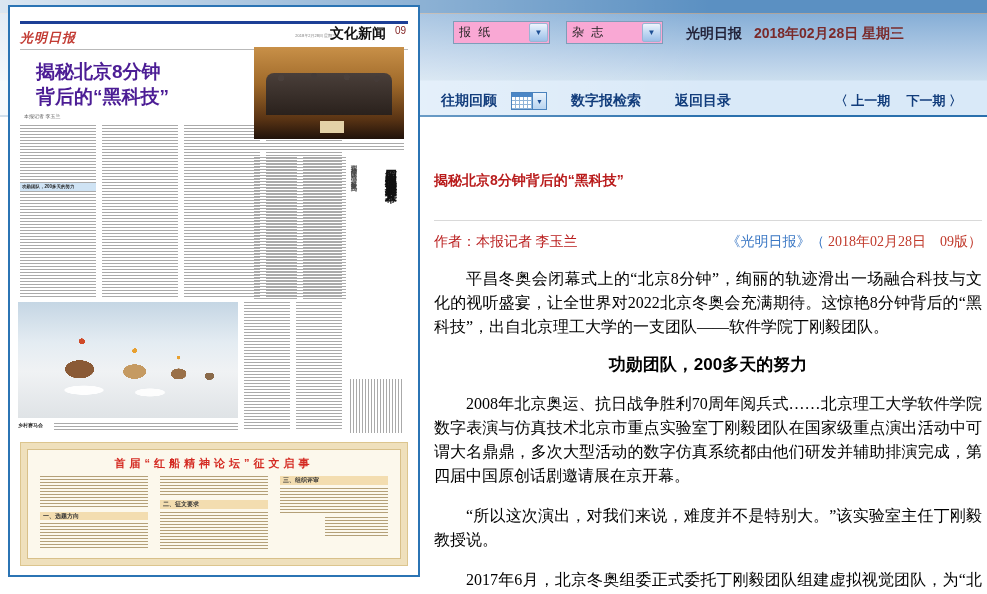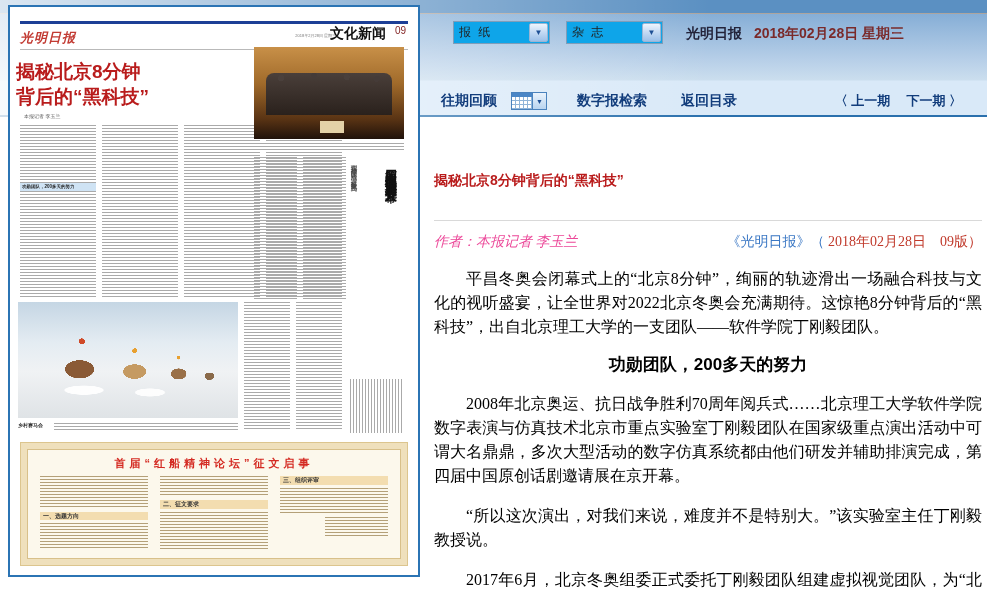--- a/index.html
+++ b/index.html
@@ -14,21 +14,21 @@
     background:
       linear-gradient(to right, rgba(255,255,255,.78), rgba(255,255,255,.35) 38%, rgba(255,255,255,0) 72%),
       linear-gradient(to bottom, rgba(224,170,120,0) 13px, rgba(224,170,120,.55) 13px, rgba(224,170,120,.55) 14px, rgba(224,170,120,0) 14px),
       linear-gradient(to bottom,
         #5b90c2 0, #5b90c2 13px,
         #86aed6 14px, #b7cfe8 60px, #cbdeee 80px,
         #d9e9f8 81px, #d9e9f8 115px,
         #2a70ad 115px, #2a70ad 117px);
   }
   .xp-select{
-    position:absolute;top:21px;width:95px;height:21px;background:#0ea5e9;
+    position:absolute;top:21px;width:95px;height:21px;background:#f9a8d4;
     border:1px solid #7f9db9;display:flex;align-items:center;cursor:default;
   }
   .xp-select-label{flex:1;font-size:12px;color:#222;padding-left:5px;letter-spacing:2px;}
   .xp-select-arrow{
     width:17px;height:17px;margin:1px;display:flex;align-items:center;justify-content:center;
     background:linear-gradient(#eef5fd,#c2d9f3 50%,#9cc0e8);
     border:1px solid #9ab5d4;border-radius:2px;font-size:8px;color:#1d4f94;
   }
   .issue-label{position:absolute;left:686px;top:25px;font-size:14px;font-weight:bold;}
   .issue-label .mast{color:#23233a;}
@@ -44,35 +44,35 @@
     background-image:
       linear-gradient(#4a86c6 0 4px, rgba(0,0,0,0) 4px),
       repeating-linear-gradient(to right, rgba(0,0,0,0) 0 3px, #8fb4d8 3px 4px),
       repeating-linear-gradient(to bottom, rgba(0,0,0,0) 4px 7px, #8fb4d8 7px 8px);
   }
   .cal-arrow{
     width:13px;height:16px;border:1px solid #4a82bd;border-left:none;
     background:linear-gradient(#eaf3fc,#b8d4f0);
     display:flex;align-items:center;justify-content:center;font-size:7px;color:#1d4f94;
   }
-  .tsp1{margin-left:30px;} .tsp2{margin-left:34px;}
+  .tsp1{margin-left:24px;} .tsp2{margin-left:34px;}
   .tspacer{flex:1;}
   .tnav{font-size:13px;}
   .tnav + .tnav{margin-left:16px;}
 
   
   .article{position:absolute;left:434px;top:128px;width:548px;color:#000;
            font-family:"Liberation Serif", serif;}
   .article h1{
     font-family:"Liberation Sans", sans-serif;
     font-size:14px;font-weight:bold;text-align:left;margin:44px 0 0;color:#b91c1c;
   }
   .a-hr{border:none;border-top:1px solid #d9d9d9;margin:30px 0 0;}
   .byrow{margin-top:12px;display:flex;justify-content:space-between;font-size:14px;}
-  .by-left{color:#ec4899;font-style:italic;}
+  .by-left{color:#b91c1c;}
   .by-src{color:#3a77c4;}
   .by-issue{color:#c0392b;margin-top:27px;}
   .article p{
     font-size:16px;line-height:24px;text-indent:2em;text-align:justify;margin:16px 0 0;
   }
   .article h2{
     font-family:"Liberation Sans", sans-serif;
     font-size:17px;font-weight:bold;text-align:center;margin:14px 0 0;color:#000;
   }
 
@@ -83,21 +83,21 @@
   }
   .paper{position:absolute;left:6px;top:6px;right:6px;bottom:6px;overflow:hidden;}
   .paper *{position:absolute;}
   .np-rule{left:4px;top:8px;width:388px;height:3px;background:#1d3f96;}
   .np-mast{left:4px;top:16px;font-size:13px;font-weight:bold;font-style:italic;color:#c23b33;
            font-family:"Liberation Serif", serif;letter-spacing:1px;}
   .np-meta{right:76px;top:20px;font-size:4px;color:#777;white-space:nowrap;}
   .np-section{right:26px;top:12px;font-size:14px;font-weight:bold;color:#111;}
   .np-pageno{right:6px;top:12px;font-size:10px;color:#7f1d1d;}
   .np-hline{left:4px;top:36px;width:388px;height:1px;background:#b9b9b9;}
-  .np-head{left:0;top:46px;width:220px;font-size:19px;line-height:25px;font-weight:bold;color:#b91c1c;
+  .np-head{left:20px;top:46px;width:220px;font-size:19px;line-height:25px;font-weight:bold;color:#4c1d95;
            font-family:"Liberation Sans", sans-serif;}
   .np-byline{left:8px;top:100px;font-size:5px;color:#555;}
   .np-cols{left:4px;top:112px;width:322px;height:174px;display:flex;gap:6px;}
   .np-cols > div{flex:1;position:relative;}
   .ft{background-image:repeating-linear-gradient(#aaaaaa 0 1px, rgba(0,0,0,0) 1px 3px);}
   .ftv{background-image:repeating-linear-gradient(90deg,#aaaaaa 0 1px, rgba(0,0,0,0) 1px 3px);}
   .np-colsub{left:0;top:58px;right:0;height:8px;background:#cfe3f4;font-size:4.5px;
              line-height:8px;font-weight:bold;color:#222;padding-left:2px;white-space:nowrap;overflow:hidden;}
   .np-photo1{left:238px;top:34px;width:150px;height:92px;
     background:linear-gradient(180deg,#c89048 0%,#a06a2a 40%,#5a3414 78%,#20120a 100%);}

